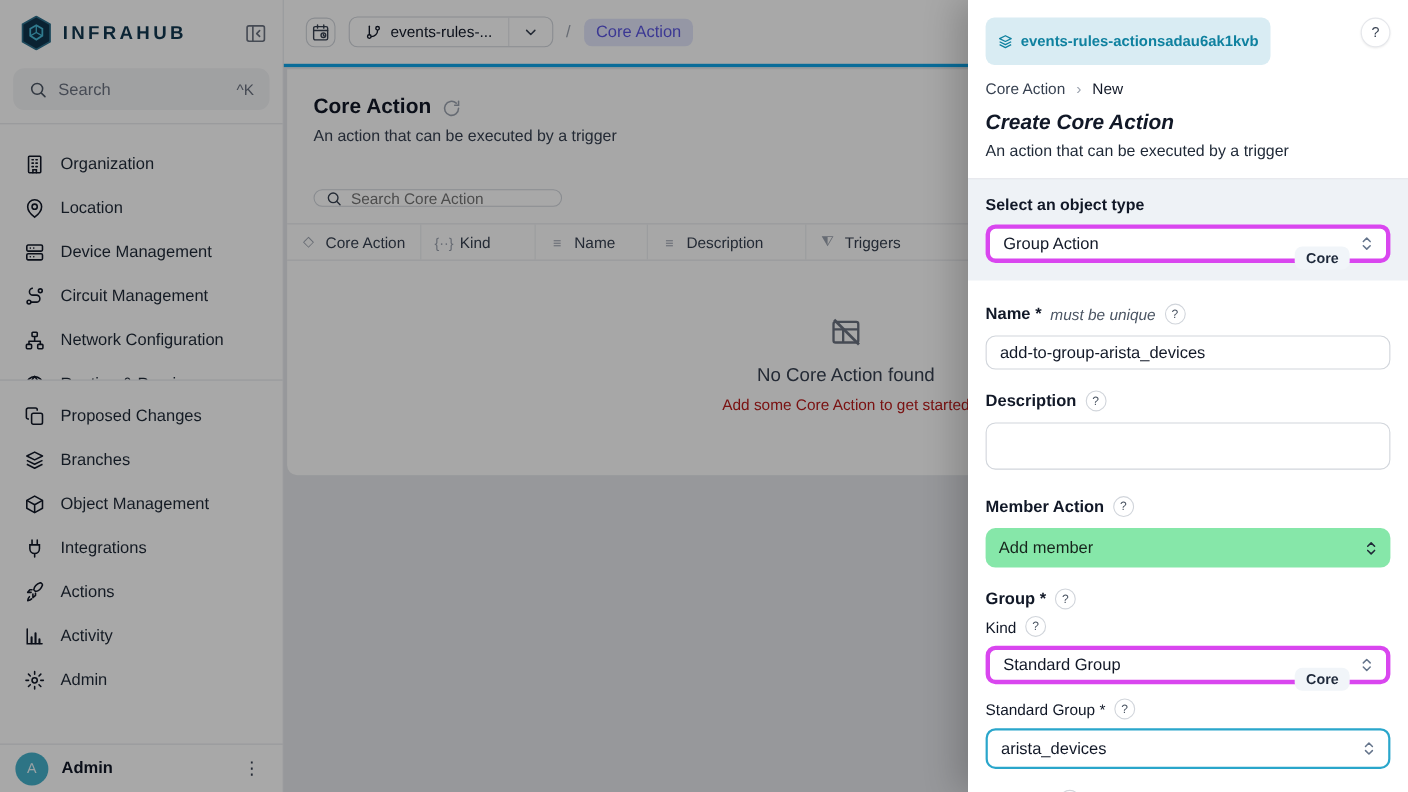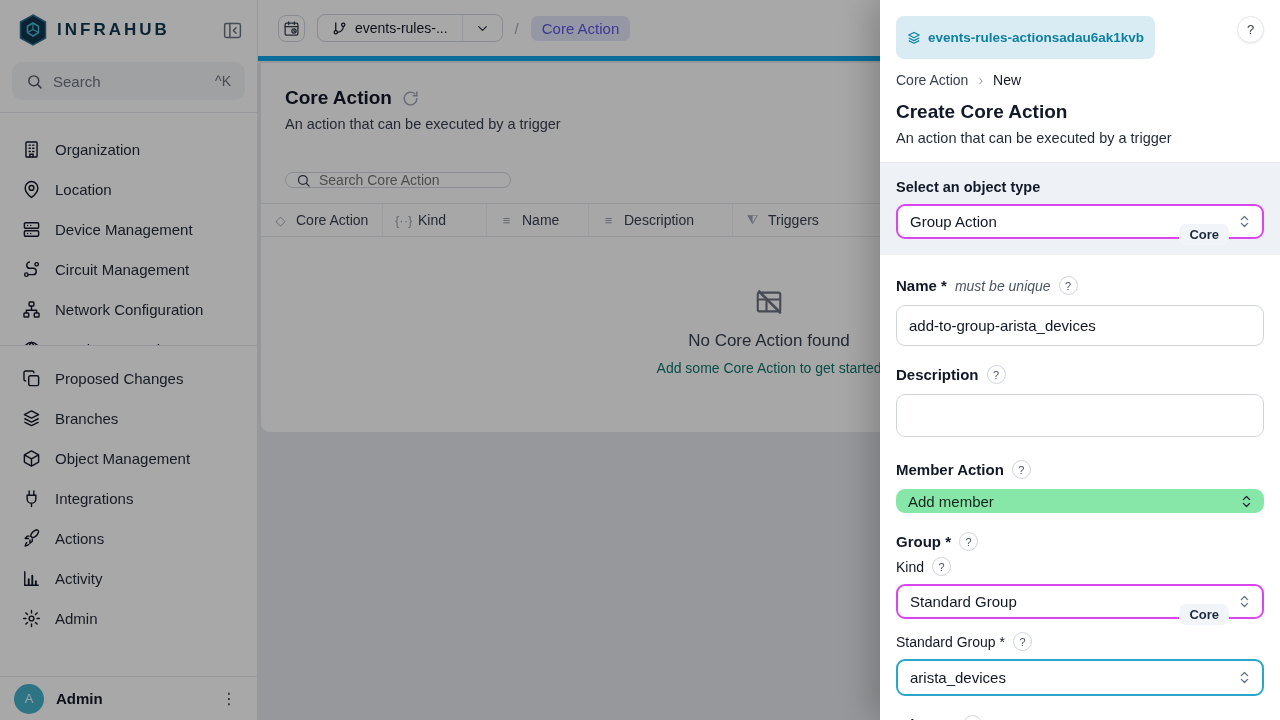--- a/index.html
+++ b/index.html
@@ -22,21 +22,21 @@
   .nav-group-2 { padding-top:12px; flex:1; }
   .nav-item { height:40px; display:flex; align-items:center; gap:14px; padding:0 22px; font-size:15px; color:#1f2937; cursor:pointer; white-space:nowrap; }
   .nav-item .nico { width:19px; height:19px; color:#111827; flex:none; }
   .user-row { border-top:1px solid #e5e7eb; height:44px; display:flex; align-items:center; padding:0 14px; gap:12px; }
   .avatar { width:30px; height:30px; border-radius:50%; background:#45b0ca; color:#eaf6fa; font-size:13px; display:flex; align-items:center; justify-content:center; }
   .user-name { font-size:15px; font-weight:600; color:#111827; flex:1; }
   .kebab { color:#374151; font-size:16px; letter-spacing:0; cursor:pointer; padding:0 6px; }
 
   
   .content { position:absolute; left:258px; top:0; right:0; bottom:0; background:#e5e7eb; z-index:1; }
-  .topbar { height:61px; background:#ffffff; border-bottom:5px solid #0ea5e9; display:flex; align-items:center; padding:16px 20px; gap:12px; }
+  .topbar { height:61px; background:#ffffff; border-bottom:3px solid #0ea5e9; display:flex; align-items:center; padding:16px 20px; gap:12px; }
   .icon-btn { width:27px; height:27px; border:1px solid #d1d5db; border-radius:8px; display:flex; align-items:center; justify-content:center; color:#374151; background:#fff; cursor:pointer; }
   .branch-select { height:28px; border:1px solid #d1d5db; border-radius:8px; display:flex; align-items:center; background:#fff; cursor:pointer; overflow:hidden; }
   .branch-select .bs-main { display:flex; align-items:center; gap:8px; padding:0 14px; font-size:14px; color:#111827; }
   .branch-select .bs-chev { border-left:1px solid #e5e7eb; padding:0 12px; color:#374151; height:100%; display:flex; align-items:center; }
   .slash { color:#9ca3af; font-size:15px; }
   .crumb-chip { background:#e3e6fb; color:#5b56e0; font-size:15px; padding:4px 11px; border-radius:7px; cursor:pointer; }
 
   .card { position:absolute; left:2px; right:2px; top:62px; height:371px; background:#fdfdfd; border:1px solid #e5e7eb; border-radius:0 0 10px 10px; padding:24px 24px 0 24px; overflow:hidden; }
   .page-title-row { display:flex; align-items:center; gap:10px; }
   .page-title { font-size:19px; font-weight:700; color:#111827; }
@@ -45,52 +45,52 @@
   .obj-search { margin-top:40px; width:226px; height:16px; border:1px solid #d1d5db; border-radius:8px; background:#fff; display:flex; align-items:center; padding:0 10px; gap:8px; }
   .obj-search input { border:none; outline:none; flex:1; font-size:14px; color:#374151; background:transparent; font-family:inherit; }
   .obj-search .mag { color:#374151; }
   .thead { margin:15px -24px 0 -24px; display:flex; border-top:1px solid #e5e7eb; border-bottom:1px solid #e5e7eb; height:34px; }
   .th { display:flex; align-items:center; gap:8px; padding:0 12px; font-size:14px; color:#374151; border-right:1px solid #eceef1; cursor:pointer; }
   .th .ticon { color:#9ca3af; font-size:13px; width:15px; text-align:center; }
   .th:nth-child(1){ width:122px; } .th:nth-child(2){ width:104px; } .th:nth-child(3){ width:102px; } .th:nth-child(4){ width:144px; } .th:nth-child(5){ flex:1; border-right:none; }
   .empty { margin-top:50px; display:flex; flex-direction:column; align-items:center; }
   .empty .eicon { color:#6b7280; margin-bottom:14px; }
   .empty .et { font-size:17px; color:#374151; }
-  .empty .es { margin-top:9px; font-size:14px; color:#0f766e; }
+  .empty .es { margin-top:9px; font-size:14px; color:#b91c1c; }
 
   
   .overlay { position:absolute; inset:0; background:rgba(0,0,0,0.34); z-index:10; }
 
   
   .drawer { position:absolute; top:0; right:0; bottom:0; width:400px; background:#ffffff; z-index:20; box-shadow:-10px 0 30px rgba(0,0,0,0.20); display:flex; flex-direction:column; }
   .dr-head { padding:16px 16px 0 16px; }
   .dr-top { display:flex; align-items:flex-start; justify-content:space-between; }
   .branch-badge { display:inline-flex; align-items:center; gap:7px; background:#d9ecf3; color:#0f819f; font-size:13.5px; font-weight:600; padding:14px 11px; border-radius:8px; cursor:pointer; }
   .help-btn { width:27px; height:27px; border-radius:50%; border:1px solid #e5e7eb; box-shadow:0 1px 2px rgba(0,0,0,0.08); display:flex; align-items:center; justify-content:center; font-size:13px; color:#374151; cursor:pointer; background:#fff; }
   .dr-crumb { margin-top:13px; font-size:14px; color:#374151; display:flex; align-items:center; gap:10px; }
   .dr-crumb .sep { color:#9ca3af; font-size:14px; }
   .dr-crumb .cur { color:#111827; }
-  .dr-title { margin-top:13px; font-size:19px; font-weight:700; color:#111827; }
+  .dr-title { margin-top:13px; font-size:19px; font-weight:700; color:#111827;font-style:italic; }
   .dr-sub { margin-top:7px; font-size:14.5px; color:#1f2937; padding-bottom:16px; }
   .obj-type-section { background:#eef2f6; border-top:1px solid #e5e7eb; padding:16px; }
   .sec-label { font-size:14.5px; font-weight:600; color:#111827; margin-bottom:9px; }
-  .select { height:35px; background:#fff; border:2px solid #d946ef; border-radius:9px; display:flex; align-items:center; padding:0 10px 0 12px; cursor:pointer; }
+  .select { height:35px; background:#fff; border:4px solid #d946ef; border-radius:9px; display:flex; align-items:center; padding:0 10px 0 12px; cursor:pointer; }
   .select .val { flex:1; font-size:15px; color:#111827; }
   .core-badge { background:#f1f5f9; color:#1e293b; font-size:13px; font-weight:600; padding:3px 10px; border-radius:7px; margin-right:8px;margin-top:25px; }
   .updown { color:#64748b; }
   .dr-form { padding:2px 16px 0 16px; overflow:hidden; flex:1; }
   .f-label-row { display:flex; align-items:center; gap:8px; margin-top:19px; margin-bottom:10px; }
   .f-label { font-size:15px; font-weight:600; color:#111827;text-align:center; }
   .f-label .req { font-weight:600; }
   .f-label-sm { font-size:14px; font-weight:400; color:#111827; }
   .f-hint { font-size:14px; font-style:italic; color:#4b5563; }
   .help-chip { width:19px; height:19px; border-radius:50%; border:1px solid #d1d5db; display:flex; align-items:center; justify-content:center; font-size:11px; color:#4b5563; cursor:pointer; background:#fff; }
-  .text-input { width:100%; height:41px; border:1px solid #d1d5db; border-radius:9px; padding:0 12px; font-size:15px; color:#111827; font-family:inherit; outline:none; background:#fff; }
+  .text-input { width:100%; height:31px; border:1px solid #d1d5db; border-radius:9px; padding:0 12px; font-size:15px; color:#111827; font-family:inherit; outline:none; background:#fff; }
   .textarea { width:100%; height:43px; border:1px solid #d1d5db; border-radius:9px; padding:8px 12px; font-size:15px; font-family:inherit; outline:none; resize:none; background:#fff; }
-  .select.green { background:#86e7a9; border:none; height:24px; }
+  .select.green { background:#86e7a9; border:none; height:36px; }
   .select.green .val { color:#16251c; }
   .select.green .updown { color:#1f2937; }
   .select.focused { border:2px solid #2aa6cb; height:37px; }
   .mt-sm { margin-top:13px; margin-bottom:8px; }
 </style>
 </head>
 <body>
 
 <aside class="sidebar">
   <div class="logo-row">

